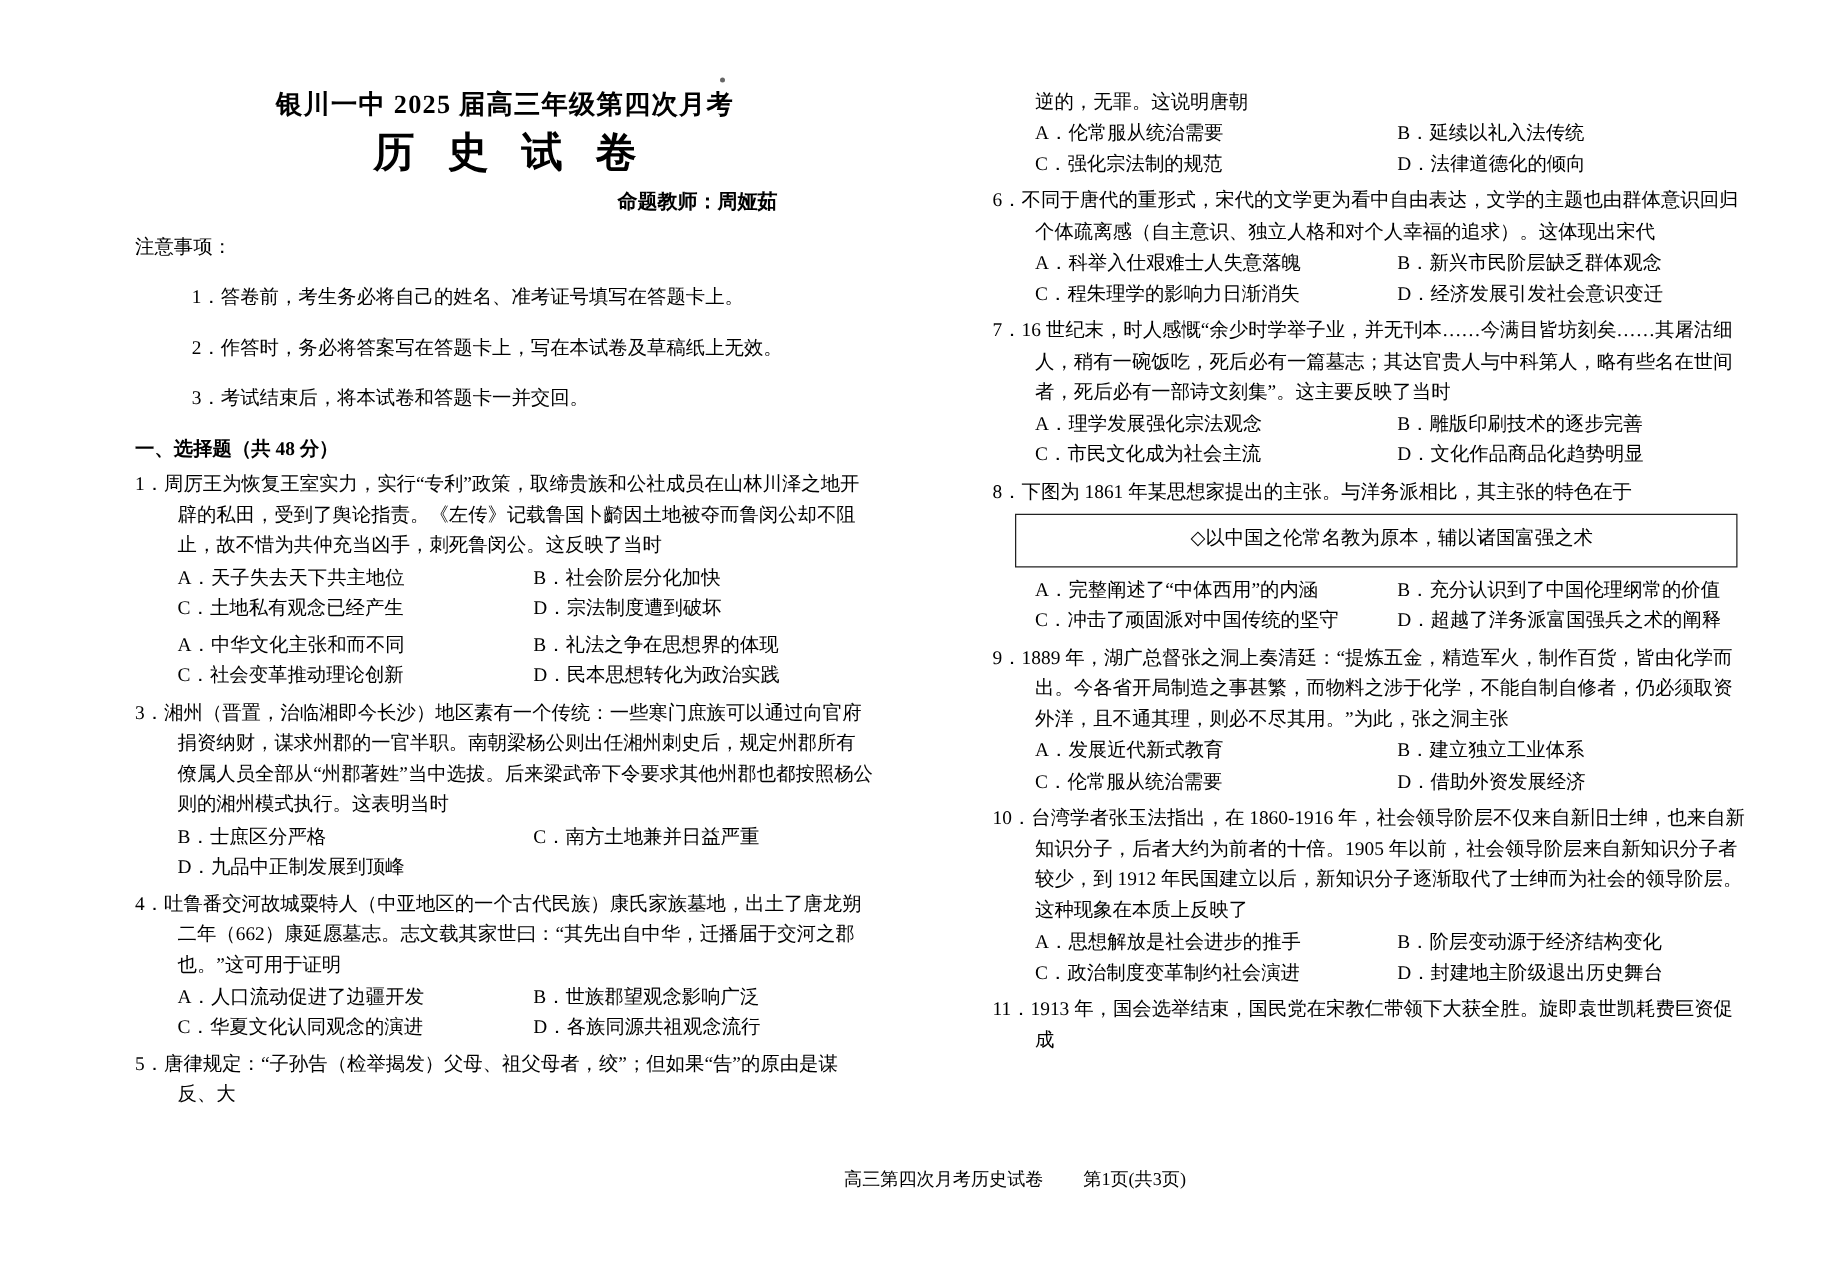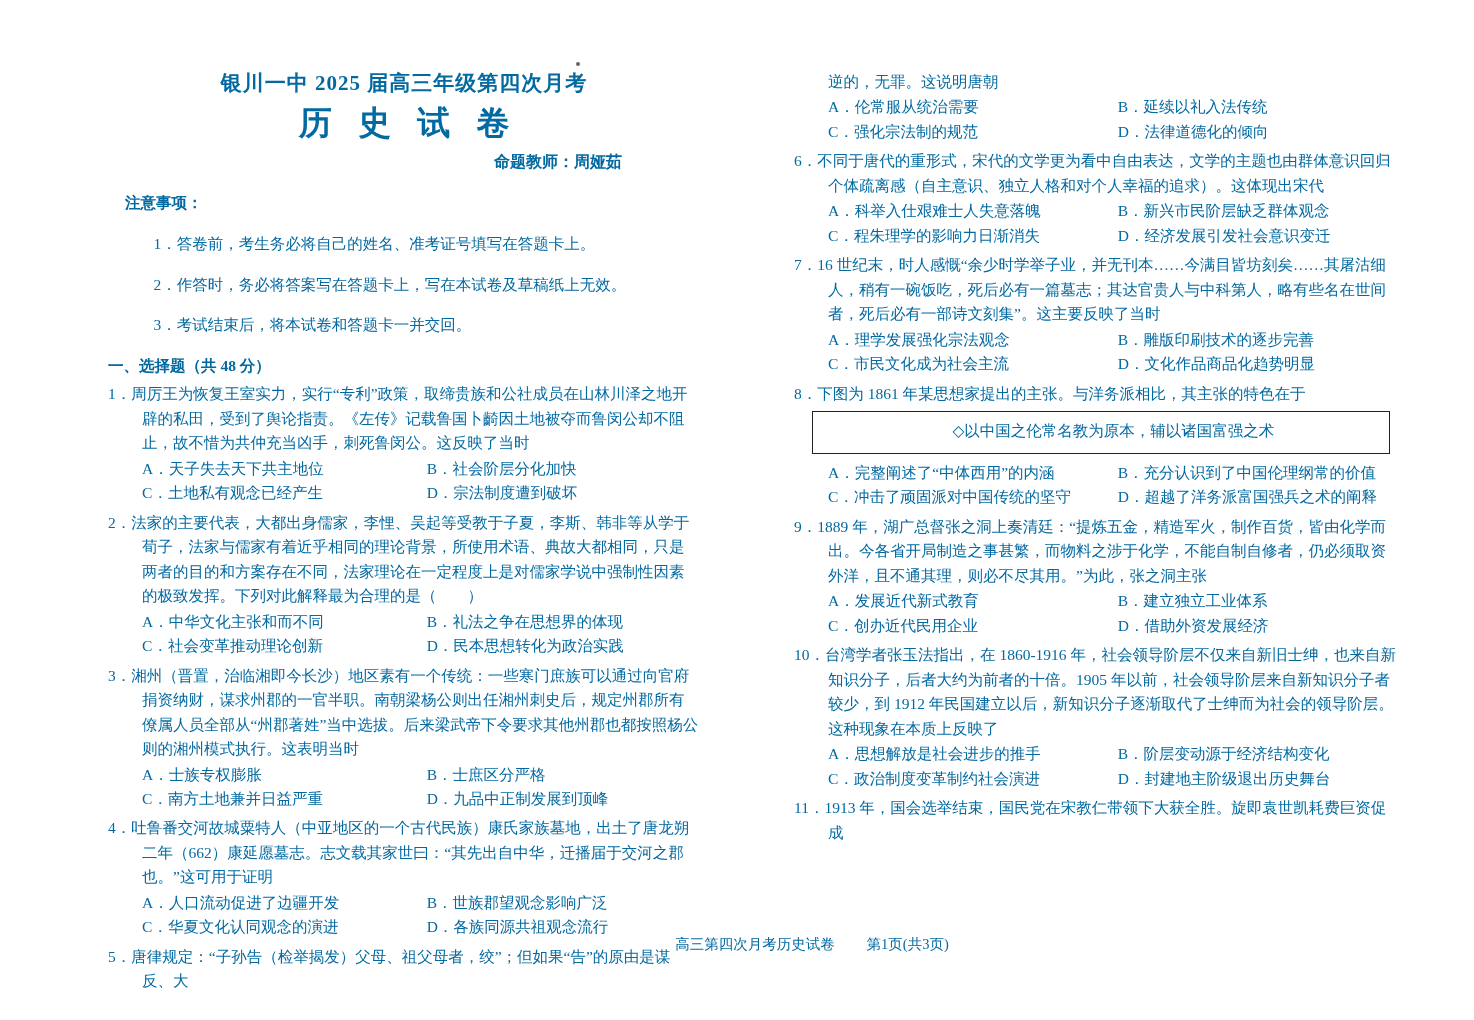--- a/index.html
+++ b/index.html
@@ -1,36 +1,36 @@
 <!DOCTYPE html>
 <html><head>
 <meta charset="utf-8">
 <style>
   html,body{margin:0;padding:0;background:#ffffff;}
   .page{
     position:relative;
     width:1474px;height:1020px;
     background:#ffffff;
-    color:#0369a1;
+    color:#000000;
     font-family:"Liberation Serif","DejaVu Serif",serif;
     font-size:15.5px;
     line-height:1.58;
     overflow:hidden;
   }
   .columns{display:flex;padding:70px 0 0 108px;gap:94px;}
   .col{flex:none;}
   .col-left{width:592px;}
   .col-right{width:602px;}
 
   .school{font-size:21px;font-weight:bold;text-align:center;letter-spacing:1px;margin:0 0 6px;line-height:1.3;}
   .title{font-size:33px;font-weight:bold;text-align:center;letter-spacing:9px;text-indent:9px;margin:2px 0 4px;line-height:1.25;}
   .teacher{font-size:16px;font-weight:bold;text-align:right;padding-right:78px;margin:0 0 12px;}
 
   .notice{margin:0 0 8px;}
-  .notice-heading{font-weight:bold;margin:17px;}
+  .notice-heading{font-weight:normal;margin:0;}
   .notice-item{margin:16px;padding-left:1.9em;}
 
   .section-heading{font-weight:bold;margin:4px 0 4px;}
 
   .question{margin:0 0 5px;}
   .stem{margin:0;padding-left:2.2em;text-indent:-2.2em;}
   .stem.cont{text-indent:0;}
   .qnum{letter-spacing:0;}
 
   .options{display:grid;grid-template-columns:51% 49%;padding-left:2.2em;margin:1px 0 0;}
@@ -74,32 +74,30 @@
           <div class="question">
             <p class="stem"><span class="qnum">1．</span>周厉王为恢复王室实力，实行“专利”政策，取缔贵族和公社成员在山林川泽之地开辟的私田，受到了舆论指责。《左传》记载鲁国卜齮因土地被夺而鲁闵公却不阻止，故不惜为共仲充当凶手，刺死鲁闵公。这反映了当时</p>
             <div class="options">
               <span class="option">A．天子失去天下共主地位</span>
               <span class="option">B．社会阶层分化加快</span>
               <span class="option">C．土地私有观念已经产生</span>
               <span class="option">D．宗法制度遭到破坏</span>
             </div>
           </div>
           <div class="question">
-            <p class="stem"><span class="qnum">2．</span>法家的主要代表，大都出身儒家，李悝、吴起等受教于子夏，李斯、韩非等从学于荀子，法家与儒家有着近乎相同的理论背景，所使用术语、典故大都相同，只是两者的目的和方案存在不同，法家理论在一定程度上是对儒家学说中强制性因素的极致发挥。下列对此解释最为合理的是（　　）</p>
             <div class="options">
               <span class="option">A．中华文化主张和而不同</span>
               <span class="option">B．礼法之争在思想界的体现</span>
               <span class="option">C．社会变革推动理论创新</span>
               <span class="option">D．民本思想转化为政治实践</span>
             </div>
           </div>
           <div class="question">
             <p class="stem"><span class="qnum">3．</span>湘州（晋置，治临湘即今长沙）地区素有一个传统：一些寒门庶族可以通过向官府捐资纳财，谋求州郡的一官半职。南朝梁杨公则出任湘州刺史后，规定州郡所有僚属人员全部从“州郡著姓”当中选拔。后来梁武帝下令要求其他州郡也都按照杨公则的湘州模式执行。这表明当时</p>
             <div class="options">
-              <span class="option">A．士族专权膨胀</span>
               <span class="option">B．士庶区分严格</span>
               <span class="option">C．南方土地兼并日益严重</span>
               <span class="option">D．九品中正制发展到顶峰</span>
             </div>
           </div>
           <div class="question">
             <p class="stem"><span class="qnum">4．</span>吐鲁番交河故城粟特人（中亚地区的一个古代民族）康氏家族墓地，出土了唐龙朔二年（662）康延愿墓志。志文载其家世曰：“其先出自中华，迁播届于交河之郡也。”这可用于证明</p>
             <div class="options">
               <span class="option">A．人口流动促进了边疆开发</span>
               <span class="option">B．世族郡望观念影响广泛</span>
@@ -152,21 +150,21 @@
               <span class="option">B．充分认识到了中国伦理纲常的价值</span>
               <span class="option">C．冲击了顽固派对中国传统的坚守</span>
               <span class="option">D．超越了洋务派富国强兵之术的阐释</span>
             </div>
           </div>
           <div class="question">
             <p class="stem"><span class="qnum">9．</span>1889 年，湖广总督张之洞上奏清廷：“提炼五金，精造军火，制作百货，皆由化学而出。今各省开局制造之事甚繁，而物料之涉于化学，不能自制自修者，仍必须取资外洋，且不通其理，则必不尽其用。”为此，张之洞主张</p>
             <div class="options">
               <span class="option">A．发展近代新式教育</span>
               <span class="option">B．建立独立工业体系</span>
-              <span class="option">C．创办近代民用企业</span>
+              <span class="option">C．伦常服从统治需要</span>
               <span class="option">D．借助外资发展经济</span>
             </div>
           </div>
           <div class="question">
             <p class="stem"><span class="qnum">10．</span>台湾学者张玉法指出，在 1860-1916 年，社会领导阶层不仅来自新旧士绅，也来自新知识分子，后者大约为前者的十倍。1905 年以前，社会领导阶层来自新知识分子者较少，到 1912 年民国建立以后，新知识分子逐渐取代了士绅而为社会的领导阶层。这种现象在本质上反映了</p>
             <div class="options">
               <span class="option">A．思想解放是社会进步的推手</span>
               <span class="option">B．阶层变动源于经济结构变化</span>
               <span class="option">C．政治制度变革制约社会演进</span>
               <span class="option">D．封建地主阶级退出历史舞台</span>

